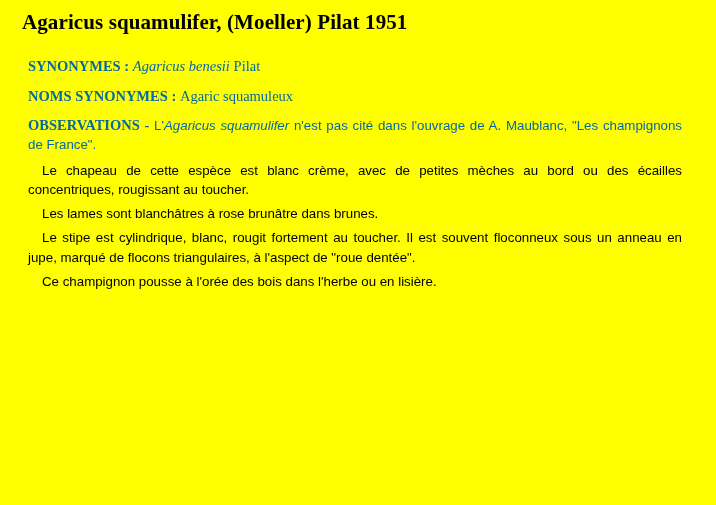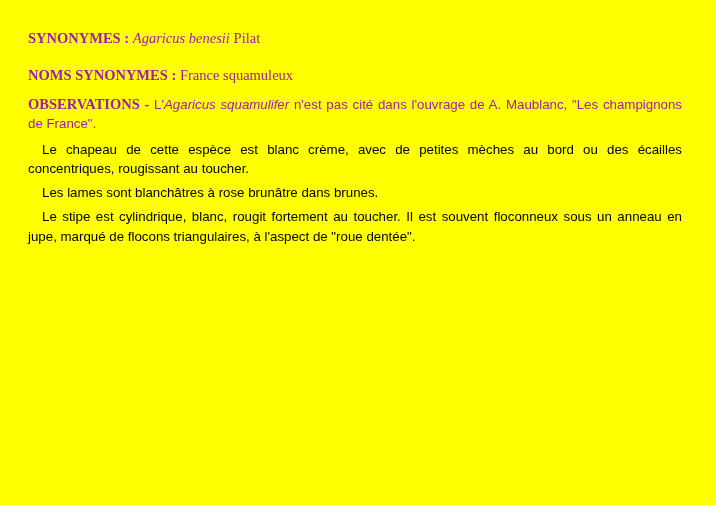--- a/index.html
+++ b/index.html
@@ -26,23 +26,23 @@
     font-size: 21px;
     color: #000000;
     padding: 10px 0 0 22px;
     letter-spacing: 0.1px;
   }
   .body-block {
     padding: 12px 34px 0 28px;
   }
   .line {
     font-size: 13.3px;
-    color: #a21caf;
+    color: #0369a1;
     line-height: 1.42;
-    margin: 16px 0 6px 0;
+    margin: 9px 0 6px 0;
   }
   .line .lbl {
     font-family: "Liberation Serif", serif;
     font-weight: bold;
     font-size: 14.5px;
   }
   .line .val-serif {
     font-family: "Liberation Serif", serif;
     font-size: 14.5px;
   }
@@ -79,47 +79,51 @@
   .justify {
     text-align: justify;
     text-justify: inter-word;
   }
 </style>
 </head>
 <body>
 
 <div class="page">
 
+  <div class="title">Agaricus squamulifer, (Moeller) Pilat 1951</div>
 
   <div class="body-block">
 
     <p class="line">
       <span class="lbl">SYNONYMES :</span>
       <span class="ital">Agaricus benesii</span>
       <span class="val-serif">Pilat</span>
     </p>
 
     <p class="line">
       <span class="lbl">NOMS SYNONYMES :</span>
-      <span class="val-serif">France squamuleux</span>
+      <span class="val-serif">Agaric squamuleux</span>
     </p>
 
     <p class="line obs justify">
       <span class="lbl">OBSERVATIONS -</span>
       <span class="obs-text">L'</span><span class="obs-text obs-ital">Agaricus squamulifer</span>
       <span class="obs-text">n'est pas cité dans l'ouvrage de A. Maublanc, "Les champignons de France".</span>
     </p>
 
     <div class="para-wrap">
       <p class="para justify"><span class="indent"></span><span>Le chapeau de cette espèce est blanc crème, avec de petites mèches au bord ou des écailles concentriques, rougissant au toucher.</span></p>
     </div>
 
     <div class="para-wrap">
       <p class="para"><span class="indent"></span><span>Les lames sont blanchâtres à rose brunâtre dans brunes.</span></p>
     </div>
 
     <div class="para-wrap">
       <p class="para justify"><span class="indent"></span><span>Le stipe est cylindrique, blanc, rougit fortement au toucher. Il est souvent floconneux sous un anneau en jupe, marqué de flocons triangulaires, à l'aspect de "roue dentée".</span></p>
     </div>
 
+    <div class="para-wrap">
+      <p class="para"><span class="indent"></span><span>Ce champignon pousse à l'orée des bois dans l'herbe ou en lisière.</span></p>
+    </div>
 
   </div>
 </div>
 
 </body></html>

